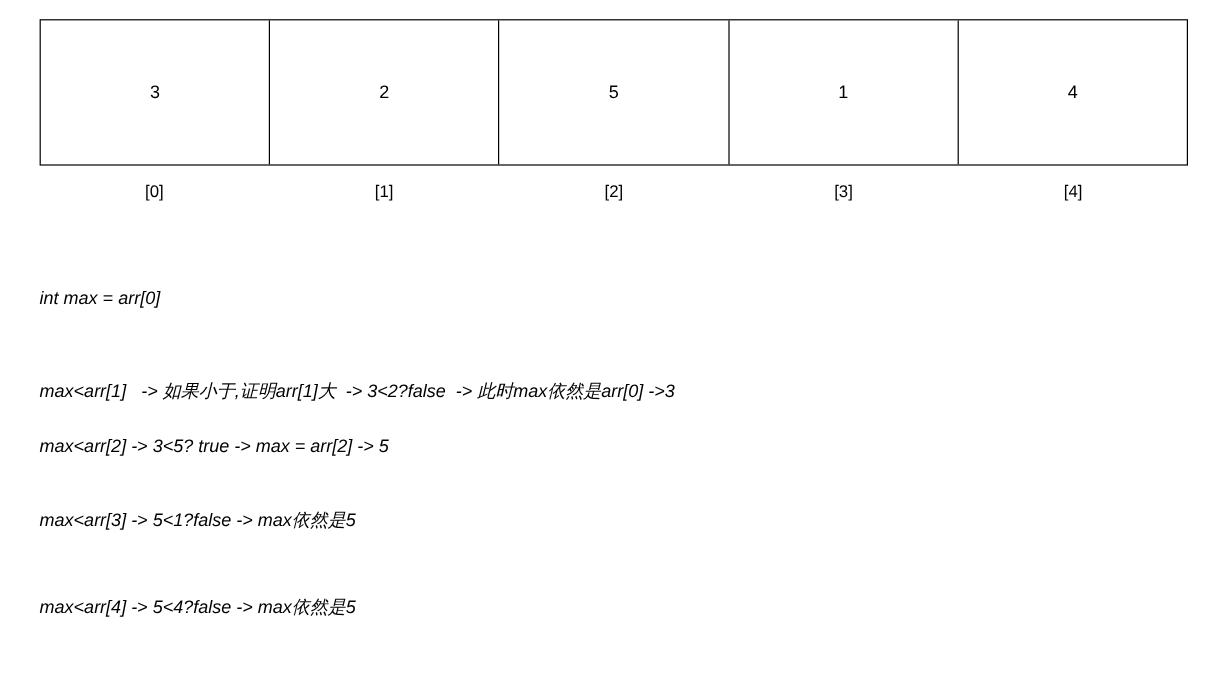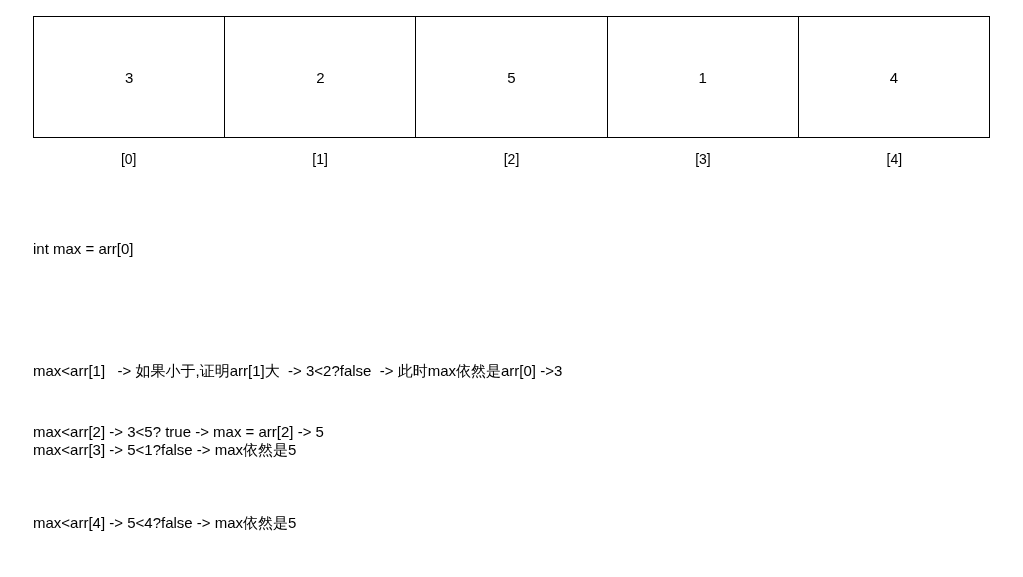--- a/index.html
+++ b/index.html
@@ -60,25 +60,26 @@
     position: absolute;
     left: 33px;
     top: 240px;
     width: 960px;
   }
   .line {
     font-size: 15px;
     color: #000000;
     white-space: pre;
     line-height: 1.2;
+    font-style: italic;
   }
   .line.l0 { margin-top: 0px; }
-  .line.l1 { margin-top: 104px; }
-  .line.l2 { margin-top: 43px; }
-  .line.l3 { }
+  .line.l1 { margin-top: 60px; }
+  .line.l2 { margin-top: 28px; }
+  .line.l3 { margin-top: 43px; }
   .line.l4 { margin-top: 55px; }
 </style>
 </head>
 <body>
 
 <div id="array-diagram">
   <div class="array-row">
     <div class="array-cell">3</div>
     <div class="array-cell">2</div>
     <div class="array-cell">5</div>

